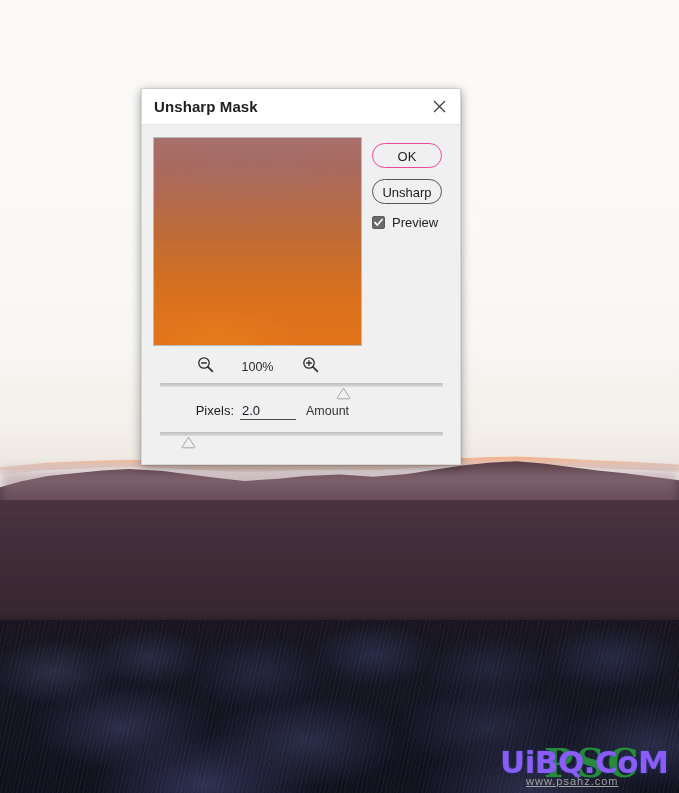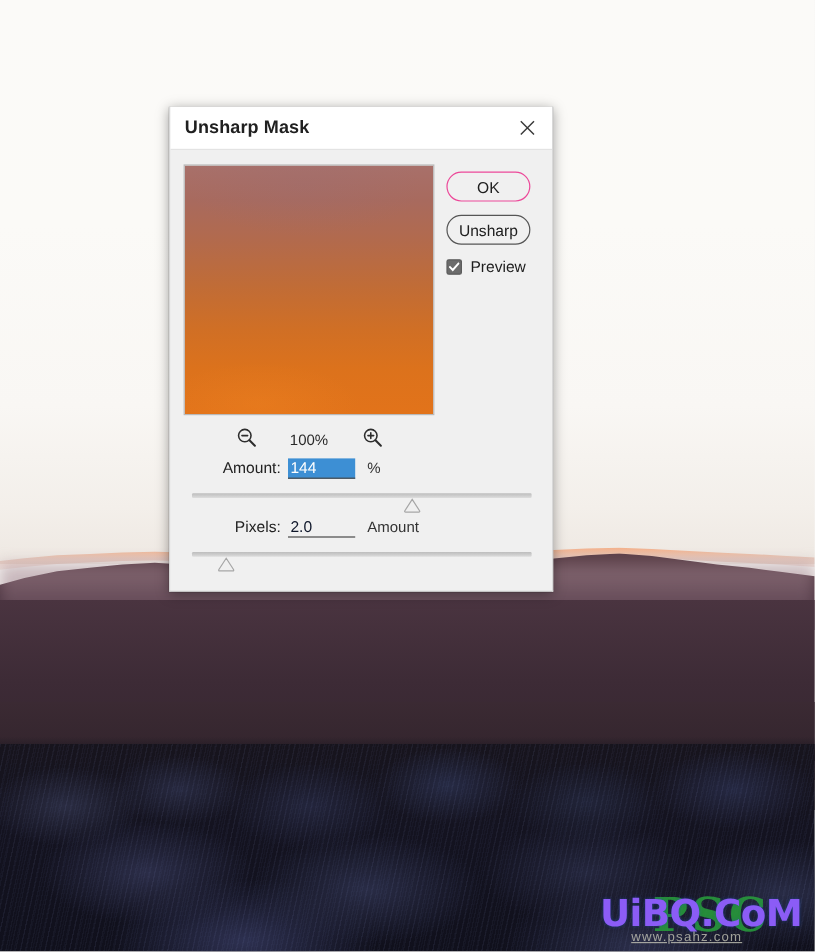--- a/index.html
+++ b/index.html
@@ -425,25 +425,20 @@
       <span class="mag">
         <svg width="17" height="17" viewBox="0 0 17 17">
           <circle cx="7" cy="7" r="5.2" stroke="currentColor" stroke-width="1.3" fill="none"></circle>
           <path d="M10.9 10.9 L15.4 15.4" stroke="currentColor" stroke-width="1.7" stroke-linecap="round"></path>
           <path d="M4.6 7 L9.4 7 M7 4.6 L7 9.4" stroke="currentColor" stroke-width="1.3" stroke-linecap="round"></path>
         </svg>
       </span>
     </div>
 
     <div class="slider-section">
-      <div class="field-row">
-        <span class="field-label">Amount:</span>
-        <input class="field-input selected" type="text" value="144" style="background: rgb(61, 143, 212); color: rgb(255, 255, 255);">
-        <span class="field-unit">%</span>
-      </div>
       <div class="track-wrap">
         <div class="track"></div>
         <div class="handle" id="h-amount" style="left: 194.45px;">
           <svg width="15" height="13" viewBox="0 0 15 13">
             <path d="M7.5 1.2 L13.6 10.6 Q14.2 11.8 12.9 11.8 L2.1 11.8 Q0.8 11.8 1.4 10.6 Z" fill="#f0f0f0" stroke="#a6a6a6" stroke-width="1"></path>
           </svg>
         </div>
       </div>
     </div>
 

